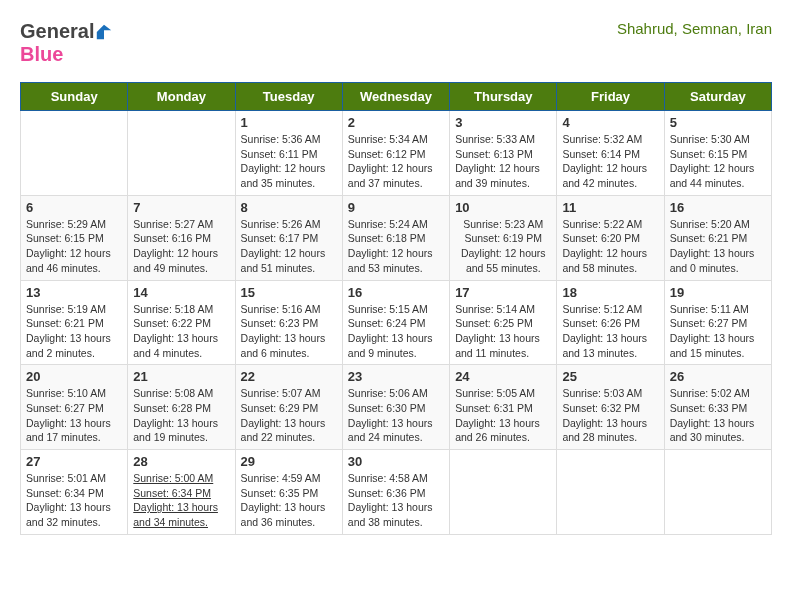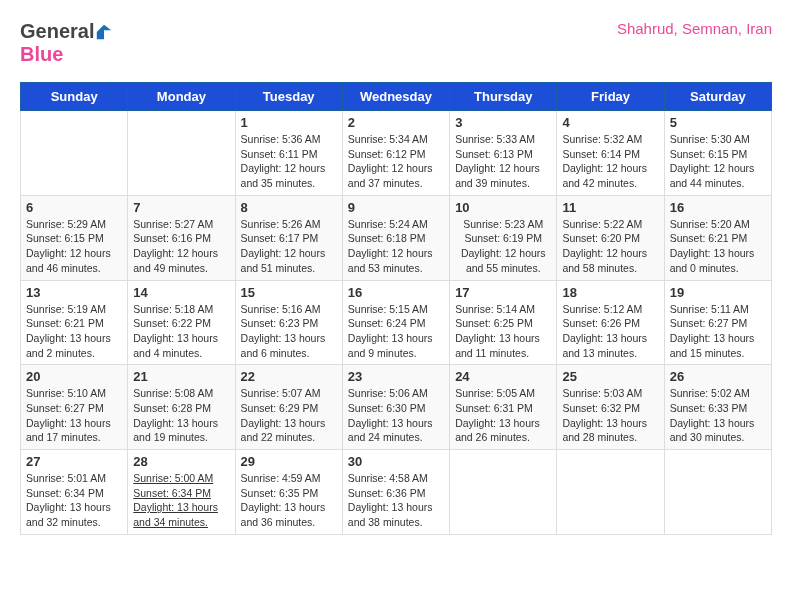--- a/index.html
+++ b/index.html
@@ -24,29 +24,29 @@
     .title-block {
       text-align: right;
     }
     .month-title {
       font-size: 32px;
       font-weight: normal;
       color: #333;
     }
     .location-title {
       font-size: 15px;
-      color: #ec4899;
+      color: #4d7c0f;
     }
     .calendar {
       width: 100%;
       border-collapse: collapse;
       border: 1px solid #ccc;
     }
     .calendar th {
-      background-color: #1d4ed8;
+      background-color: #4d7c0f;
       color: #fff;
       text-align: center;
       padding: 6px 4px;
       font-size: 13px;
       border: 1px solid #1a5fa0;
     }
     .calendar td {
       vertical-align: top;
       border: 1px solid #ddd;
       padding: 4px 5px;

